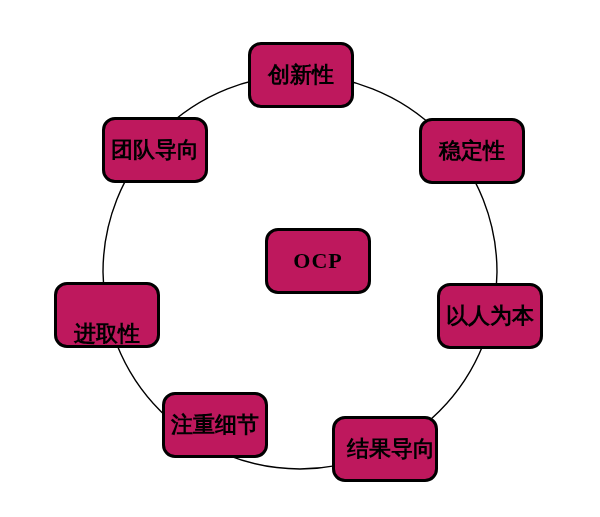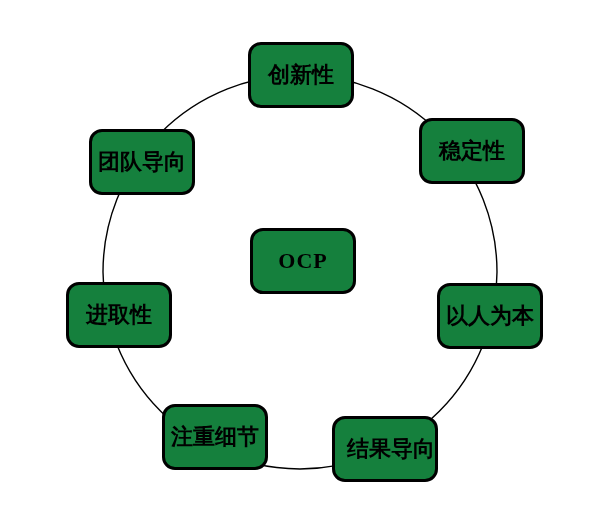--- a/index.html
+++ b/index.html
@@ -23,41 +23,41 @@
   .ring circle {
     fill: none;
     stroke: #000000;
     stroke-width: 1.4;
   }
   .node {
     position: absolute;
     width: 106px;
     height: 66px;
     box-sizing: border-box;
-    background: #15803d;
+    background: #be185d;
     border: 3px solid #000000;
     border-radius: 13px;
     display: flex;
     align-items: center;
     justify-content: center;
     color: #000000;
     font-size: 22px;
     font-weight: bold;
     text-align: center;
     line-height: 1;
     white-space: nowrap;
   }
   .pos-top          { left: 248px; top: 42px;  }
   .pos-top-right    { left: 419px; top: 118px; }
   .pos-right        { left: 437px; top: 283px; }
   .pos-bottom-right { left: 332px; top: 416px; justify-content: flex-end; }
-  .pos-bottom-left  { left: 162px; top: 404px; }
-  .pos-left         { left: 66px;  top: 282px; }
-  .pos-top-left     { left: 89px;  top: 117px; margin-top: 12px; }
-  .pos-center       { left: 250px; top: 228px; letter-spacing: 1px; }
+  .pos-bottom-left  { left: 162px; top: 392px; }
+  .pos-left         { left: 54px;  top: 282px; align-items: flex-end; }
+  .pos-top-left     { left: 102px;  top: 117px; }
+  .pos-center       { left: 265px; top: 228px; letter-spacing: 1px; }
 </style>
 </head>
 <body>
 
 <div class="canvas">
 
   <svg class="ring" width="600" height="517" viewBox="0 0 600 517">
     <circle cx="300" cy="272" r="197"></circle>
   </svg>
 

